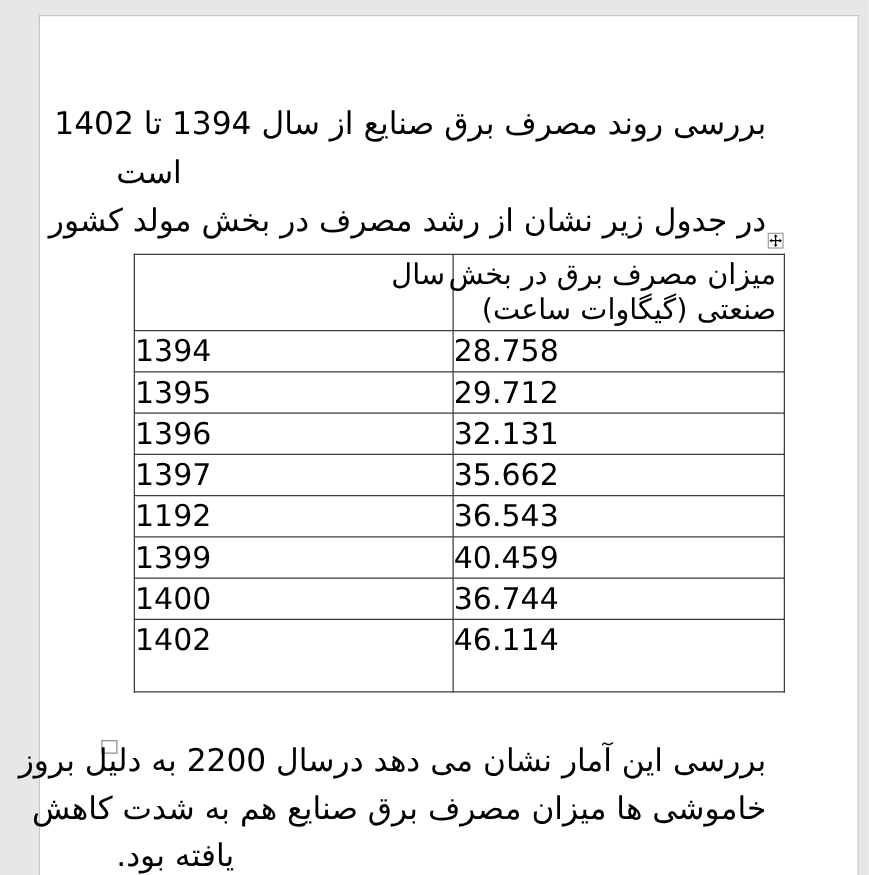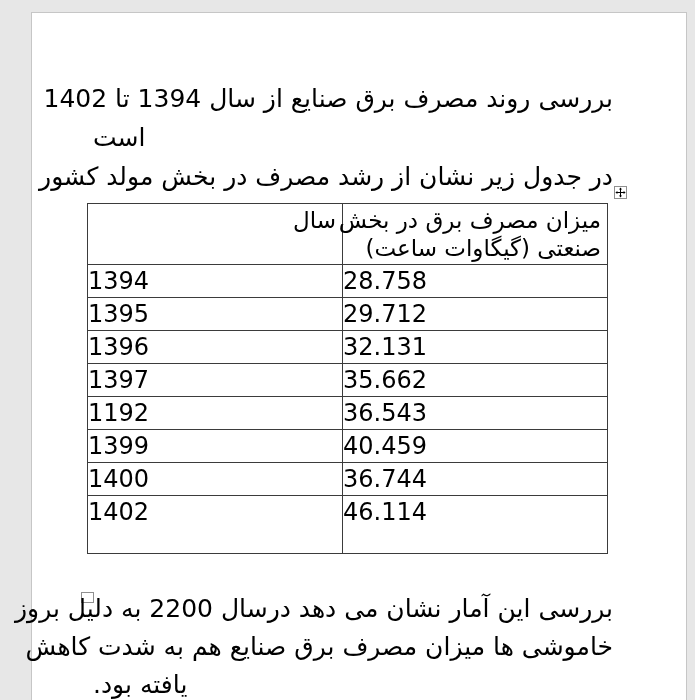--- a/index.html
+++ b/index.html
@@ -36,21 +36,21 @@
     white-space: nowrap;
   }
   .intro { top: 66px; }
   .closing { top: 577px; }
   .closing .line { line-height: 38px; }
   .line.align-right { text-align: right; }
   .line.align-left  { text-align: left; }
 
   table.data-table {
     position: absolute;
-    left: 55px;
+    left: 75px;
     top: 190px;
     width: 520px;
     border-collapse: collapse;
     table-layout: fixed;
   }
   .data-table td, .data-table th {
     border: 1.5px solid #3b3b3b;
     margin: 0;
     box-sizing: border-box;
     font-weight: normal;

